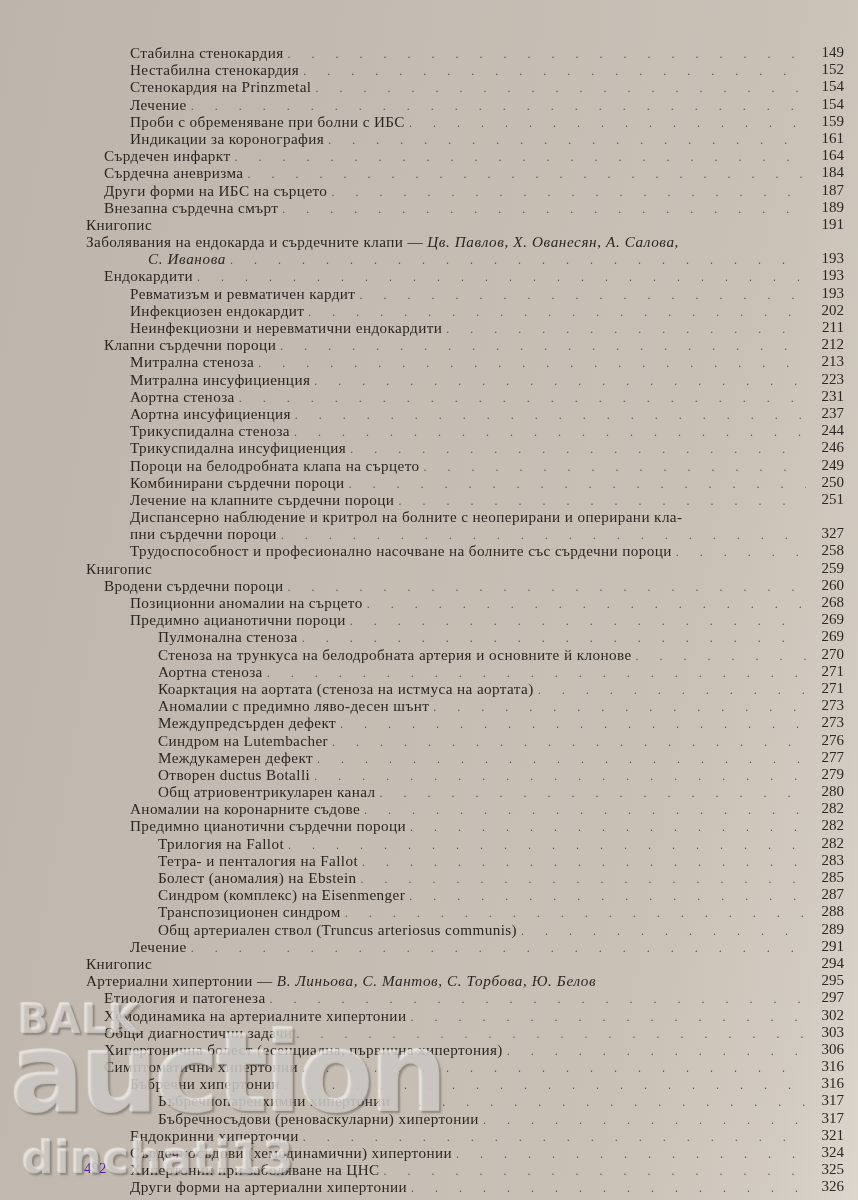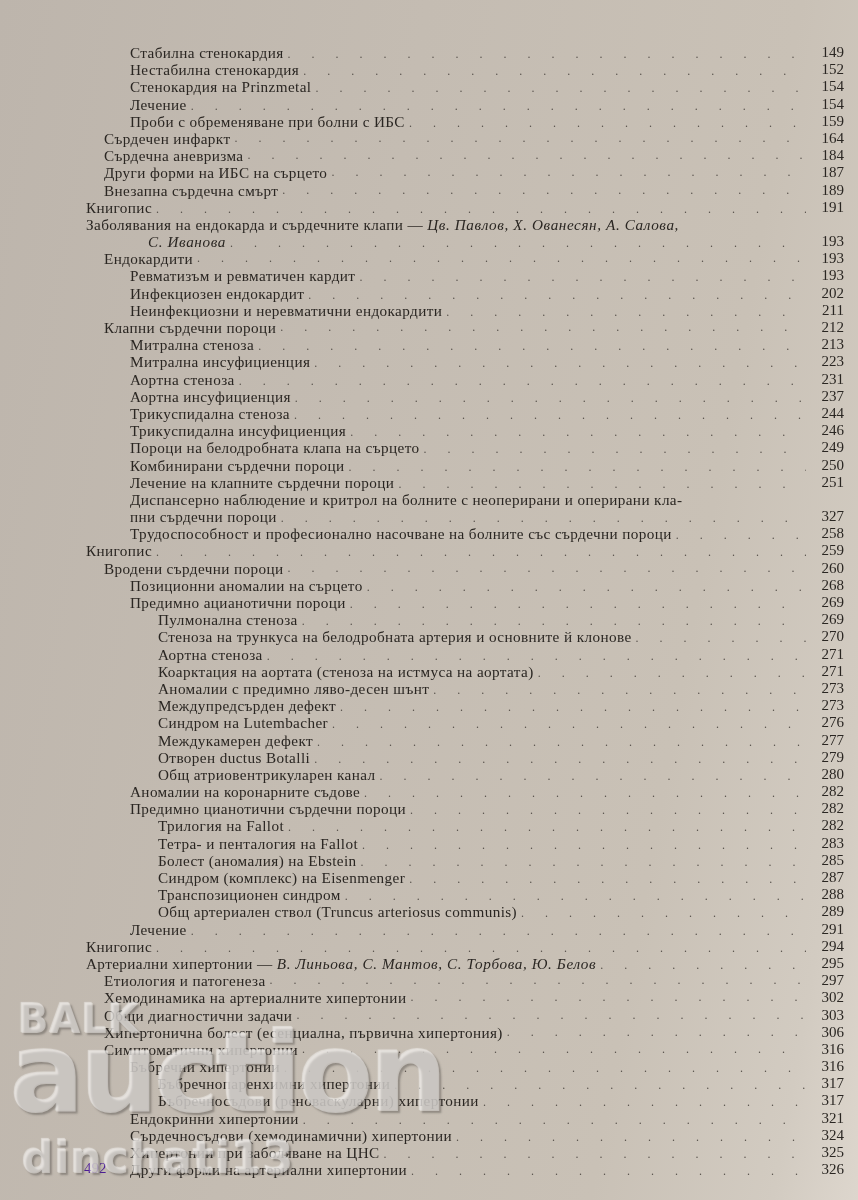--- a/index.html
+++ b/index.html
@@ -59,22 +59,22 @@
     .row .pg {
       flex: 0 0 auto;
       width: 26px;
       text-align: right;
       font-size: 15px;
       letter-spacing: 0;
       position: absolute;
       right: -36px;
     }
     .row.nodots .dots::before { content: ""; }
-    .l0 { padding-left: 0px; }
-    .l1 { padding-left: 18px; align-items: center; }
+    .l0 { padding-left: 0px; flex-direction: column; }
+    .l1 { padding-left: 18px; }
     .l2 { padding-left: 44px; }
     .l3 { padding-left: 72px; }
     .wrap-lvl0 { padding-left: 62px; }
 
     .page-number {
       position: absolute;
       left: 84px;
       top: 1160px;
       font-size: 15px;
       color: #4c1d95;
@@ -115,20 +115,25 @@
       <div class="row l2">
         <span class="txt"><span>Лечение</span></span>
         <span class="dots"></span>
         <span class="pg">154</span>
       </div>
       <div class="row l2">
         <span class="txt"><span>Проби с обременяване при болни с ИБС</span></span>
         <span class="dots"></span>
         <span class="pg">159</span>
       </div>
+      <div class="row l2">
+        <span class="txt"><span>Индикации за коронография</span></span>
+        <span class="dots"></span>
+        <span class="pg">161</span>
+      </div>
       <div class="row l1">
         <span class="txt"><span>Сърдечен инфаркт</span></span>
         <span class="dots"></span>
         <span class="pg">164</span>
       </div>
       <div class="row l1">
         <span class="txt"><span>Сърдечна аневризма</span></span>
         <span class="dots"></span>
         <span class="pg">184</span>
       </div>

